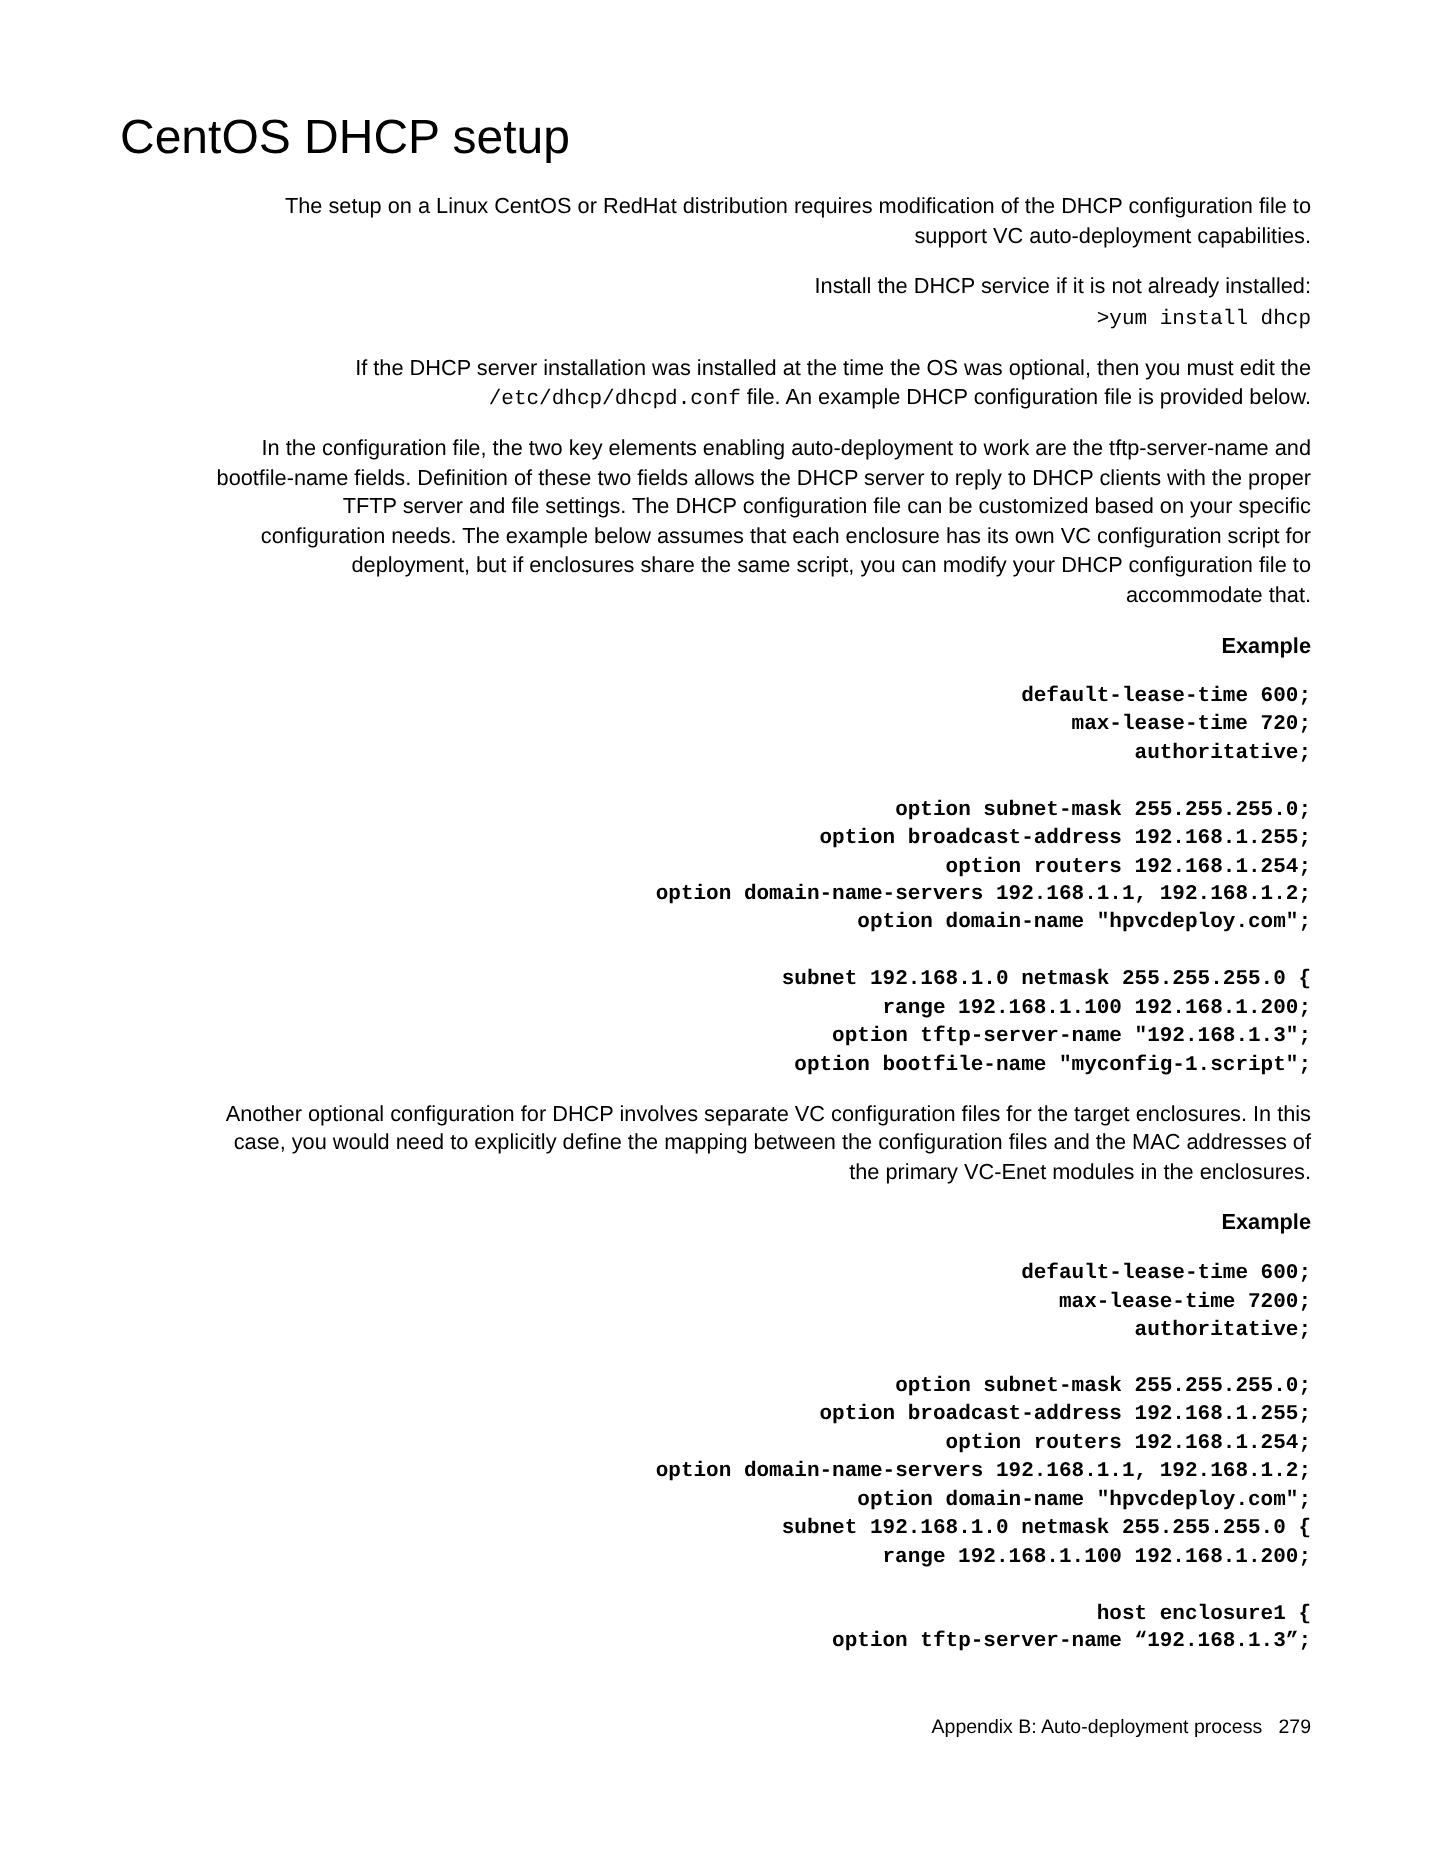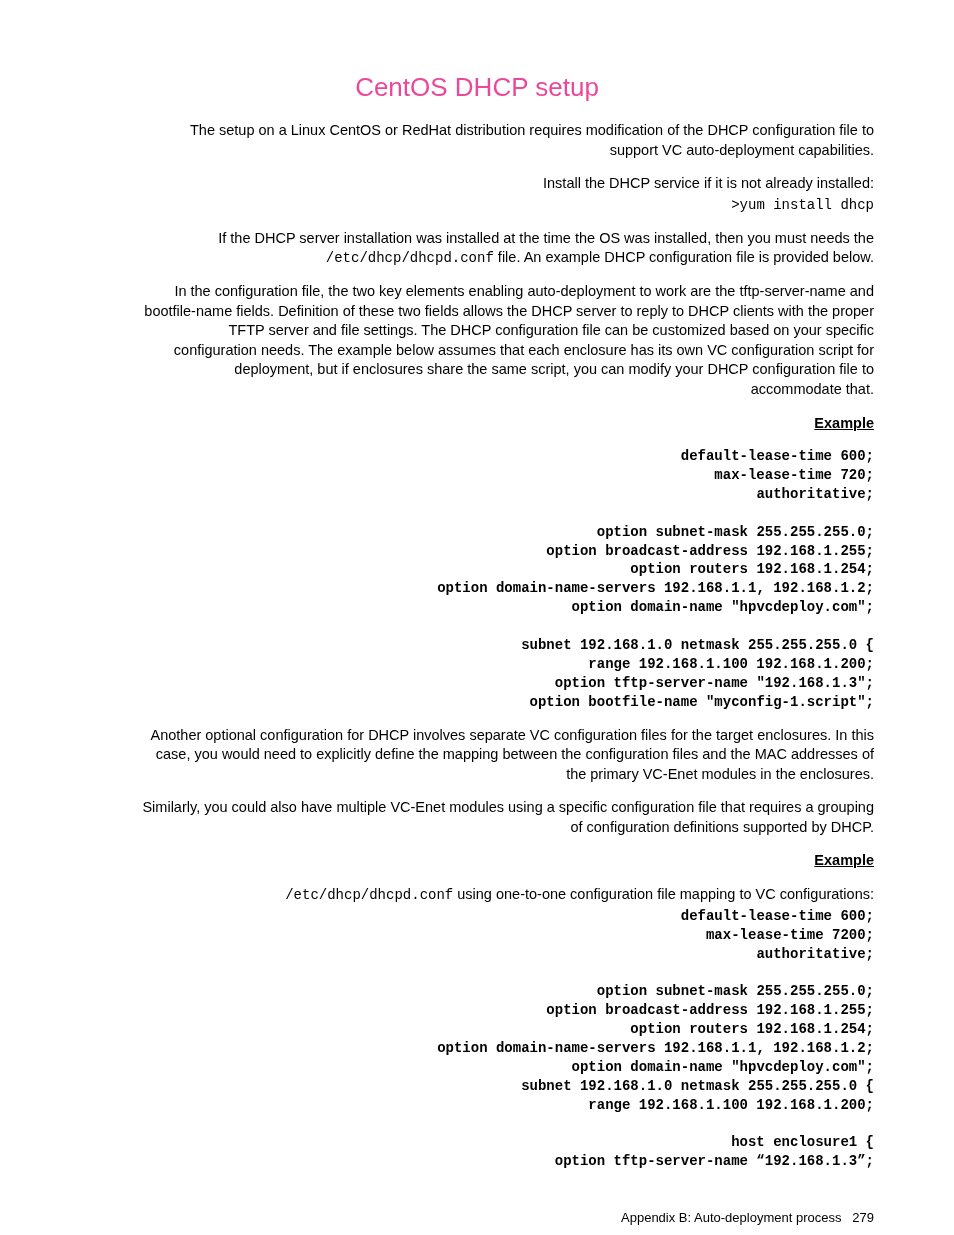--- a/index.html
+++ b/index.html
@@ -7,24 +7,23 @@
     background: #fff;
     margin: 0;
     padding: 70px 80px 30px 80px;
     color: #000;
     font-size: 14.5px;
     line-height: 1.35;
   }
   h1 {
     font-family: "Segoe UI Light", "Arial Narrow", Arial, sans-serif;
     font-weight: 300;
-    color: #ec4899;
-    font-size: 26px;
+    color: #000000;
+    font-size: 32px;
     margin: 0 0 16px 0;
-    text-align: center;
   }
   .content {
     margin-left: 62px;
     text-align: right;
   }
   p {
     margin: 0 0 14px 0;
   }
   .tight {
     margin-bottom: 2px;
@@ -39,42 +38,41 @@
     line-height: 1.35;
     white-space: pre;
     font-weight: bold;
   }
   .indent-cmd {
     margin-left: 40px;
     margin-bottom: 14px;
   }
   .bold {
     font-weight: bold;
-    text-decoration: underline;
   }
   .footer {
     text-align: right;
     font-size: 13px;
     margin-top: 38px;
   }
 </style>
 </head>
 <body>
 
 <h1>CentOS DHCP setup</h1>
 
 <div class="content">
 
   <p>The setup on a Linux CentOS or RedHat distribution requires modification of the DHCP configuration file to support VC auto-deployment capabilities.</p>
 
   <p class="tight">Install the DHCP service if it is not already installed:</p>
   <div class="code indent-cmd">&gt;yum install dhcp</div>
 
   <p>
-    <span>If the DHCP server installation was installed at the time the OS was installed, then you must needs the </span><span class="code">/etc/dhcp/dhcpd.conf</span><span> file. An example DHCP configuration file is provided below.</span>
+    <span>If the DHCP server installation was installed at the time the OS was optional, then you must edit the </span><span class="code">/etc/dhcp/dhcpd.conf</span><span> file. An example DHCP configuration file is provided below.</span>
   </p>
 
   <p>In the configuration file, the two key elements enabling auto-deployment to work are the tftp-server-name and bootfile-name fields. Definition of these two fields allows the DHCP server to reply to DHCP clients with the proper TFTP server and file settings. The DHCP configuration file can be customized based on your specific configuration needs. The example below assumes that each enclosure has its own VC configuration script for deployment, but if enclosures share the same script, you can modify your DHCP configuration file to accommodate that.</p>
 
   <p class="bold">Example</p>
 
   <pre>default-lease-time 600;
 max-lease-time 720;
 authoritative;
 
@@ -84,27 +82,23 @@
 option domain-name-servers 192.168.1.1, 192.168.1.2;
 option domain-name "hpvcdeploy.com";
 
 subnet 192.168.1.0 netmask 255.255.255.0 {
  range 192.168.1.100 192.168.1.200;
  option tftp-server-name "192.168.1.3";
  option bootfile-name "myconfig-1.script";</pre>
 
   <p>Another optional configuration for DHCP involves separate VC configuration files for the target enclosures. In this case, you would need to explicitly define the mapping between the configuration files and the MAC addresses of the primary VC-Enet modules in the enclosures.</p>
 
-  <p>Similarly, you could also have multiple VC-Enet modules using a specific configuration file that requires a grouping of configuration definitions supported by DHCP.</p>
 
   <p class="bold">Example</p>
 
-  <p class="tight">
-    <span class="code">/etc/dhcp/dhcpd.conf</span><span> using one-to-one configuration file mapping to VC configurations:</span>
-  </p>
   <pre>default-lease-time 600;
 max-lease-time 7200;
 authoritative;
 
 option subnet-mask 255.255.255.0;
 option broadcast-address 192.168.1.255;
 option routers 192.168.1.254;
 option domain-name-servers 192.168.1.1, 192.168.1.2;
 option domain-name "hpvcdeploy.com";
 subnet 192.168.1.0 netmask 255.255.255.0 {

